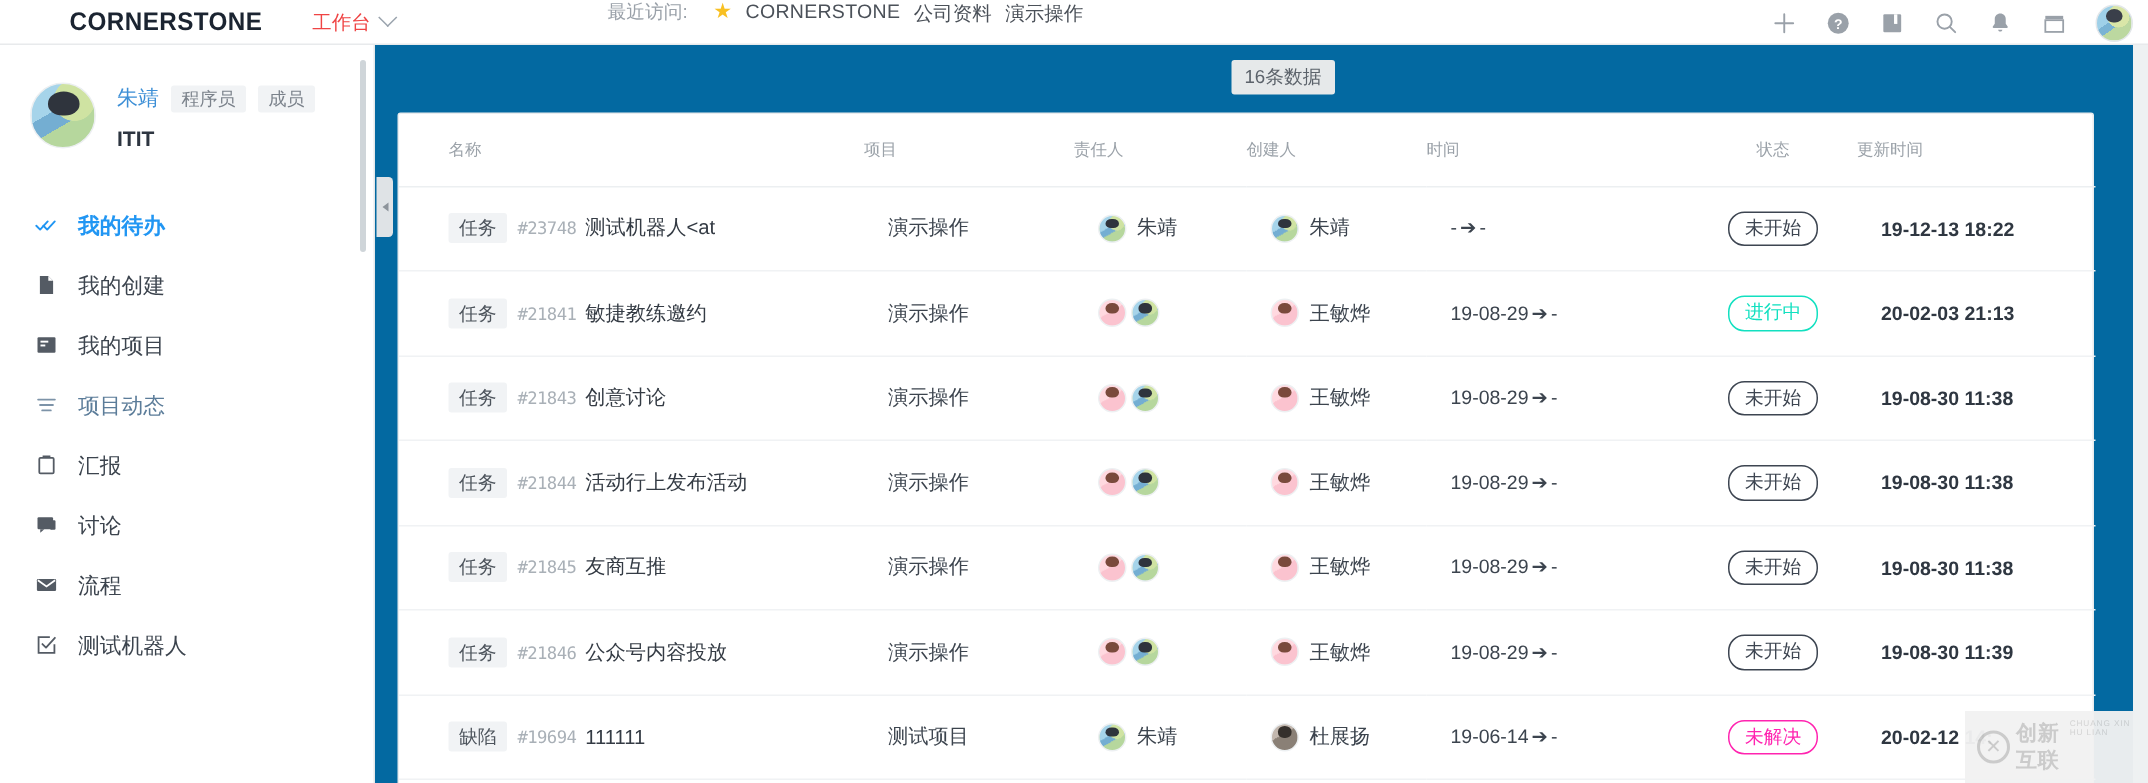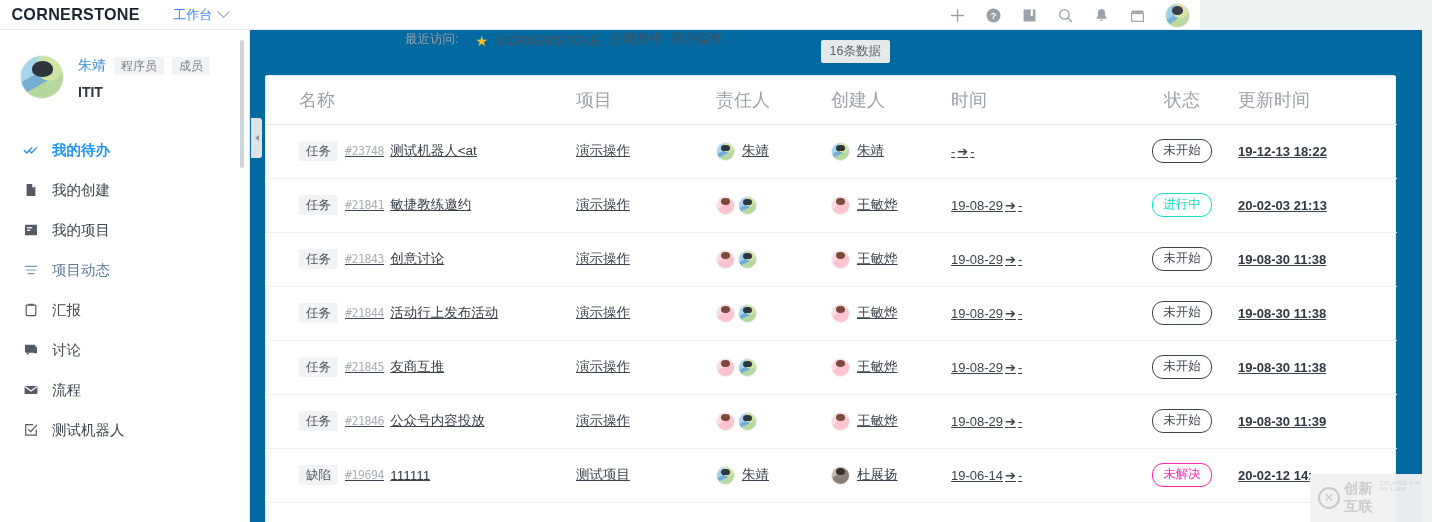--- a/index.html
+++ b/index.html
@@ -5,43 +5,44 @@
   * { box-sizing: border-box; margin: 0; padding: 0; }
   html, body {
     width: 1432px; height: 522px;
     background: #eef1f2;
     font-family: "Liberation Sans", "DejaVu Sans", sans-serif;
     overflow: hidden;
   }
 
   
   .topbar {
-    position: absolute; top: 0; left: 0; width: 1200px; height: 30px;
+    position: absolute; top: 0; left: 0; width: 1432px; height: 30px;
     background: #ffffff;
     display: flex; align-items: center;
     border-bottom: 1px solid #e8eaec;
     z-index: 20;
+    padding-left: 35px;
   }
   .brand {
     font-family: "Liberation Sans", sans-serif;
     font-weight: 900; font-size: 17px; letter-spacing: 0.3px;
     color: #1b2431; padding-left: 12px; white-space: nowrap;
     transform: scaleX(0.95); transform-origin: left center;
   }
   .workbench {
     margin-left: 26px; display: flex; align-items: center; gap: 7px;
-    font-size: 13px; color: #3b82f6; white-space: nowrap;
+    font-size: 13px; color: #ef4444; white-space: nowrap;
   }
   .chev-d {
     width: 9px; height: 9px; border-right: 1.3px solid #9aa3ad;
     border-bottom: 1.3px solid #9aa3ad; transform: rotate(45deg) translate(-2px,-2px);
   }
   .recent-wrap {
-    position: absolute; left: 405px; top: 18px; height: 30px;
-    display: flex; align-items: flex-end; gap: 9px; white-space: nowrap;
+    position: absolute; left: 405px; top: 0; height: 30px;
+    display: flex; align-items: flex-start; gap: 9px; white-space: nowrap;
   }
   .recent-label { font-size: 12.5px; color: #9aa1a9; }
   .star { color: #f8c023; font-size: 14px; line-height: 1; margin-left: 8px; }
   .recent-link { font-size: 13px; color: #4b5159; }
   .recent-link.eng { letter-spacing: 0.2px; }
 
   .topicons {
     position: absolute; right: 10px; top: 0; height: 30px;
     display: flex; align-items: center; gap: 19px;
   }
@@ -125,28 +126,28 @@
     background: #e6e9ea; color: #5c636b; font-size: 12.5px;
     padding: 3px 9px; border-radius: 2px; white-space: nowrap;
   }
   .card {
     position: absolute; left: 25px; top: 45px; width: 1131px; height: 480px;
     background: #ffffff; border: 1px solid #e9ecee; border-radius: 2px;
   }
 
   table { width: 100%; border-collapse: collapse; table-layout: fixed; }
   thead th {
-    font-weight: normal; font-size: 18px; color: #9ba2a9;
+    font-weight: normal; font-size: 11px; color: #9ba2a9;
     text-align: left; height: 48px; vertical-align: middle;
     padding: 0; border-bottom: 1px solid #eceff1;
   }
   tbody td {
     height: 54px; font-size: 13.5px; color: #3c444e;
-    border-bottom: 1px solid #f0f2f4; padding: 0; vertical-align: middle;
-    white-space: nowrap; overflow: hidden; text-decoration: underline;
+    border-bottom: 1px solid #f0f2f4; padding: 16px; vertical-align: middle;
+    white-space: nowrap; overflow: hidden;
   }
   tbody tr:last-child td { border-bottom: 1px solid #f0f2f4; }
 
   .c-name  { width: 310px; padding-left: 33px !important; }
   .c-proj  { width: 140px; }
   .c-owner { width: 115px; }
   .c-creator { width: 120px; }
   .c-time  { width: 175px; }
   .c-state { width: 112px; text-align: center; }
   .c-upd   { width: 159px; }

